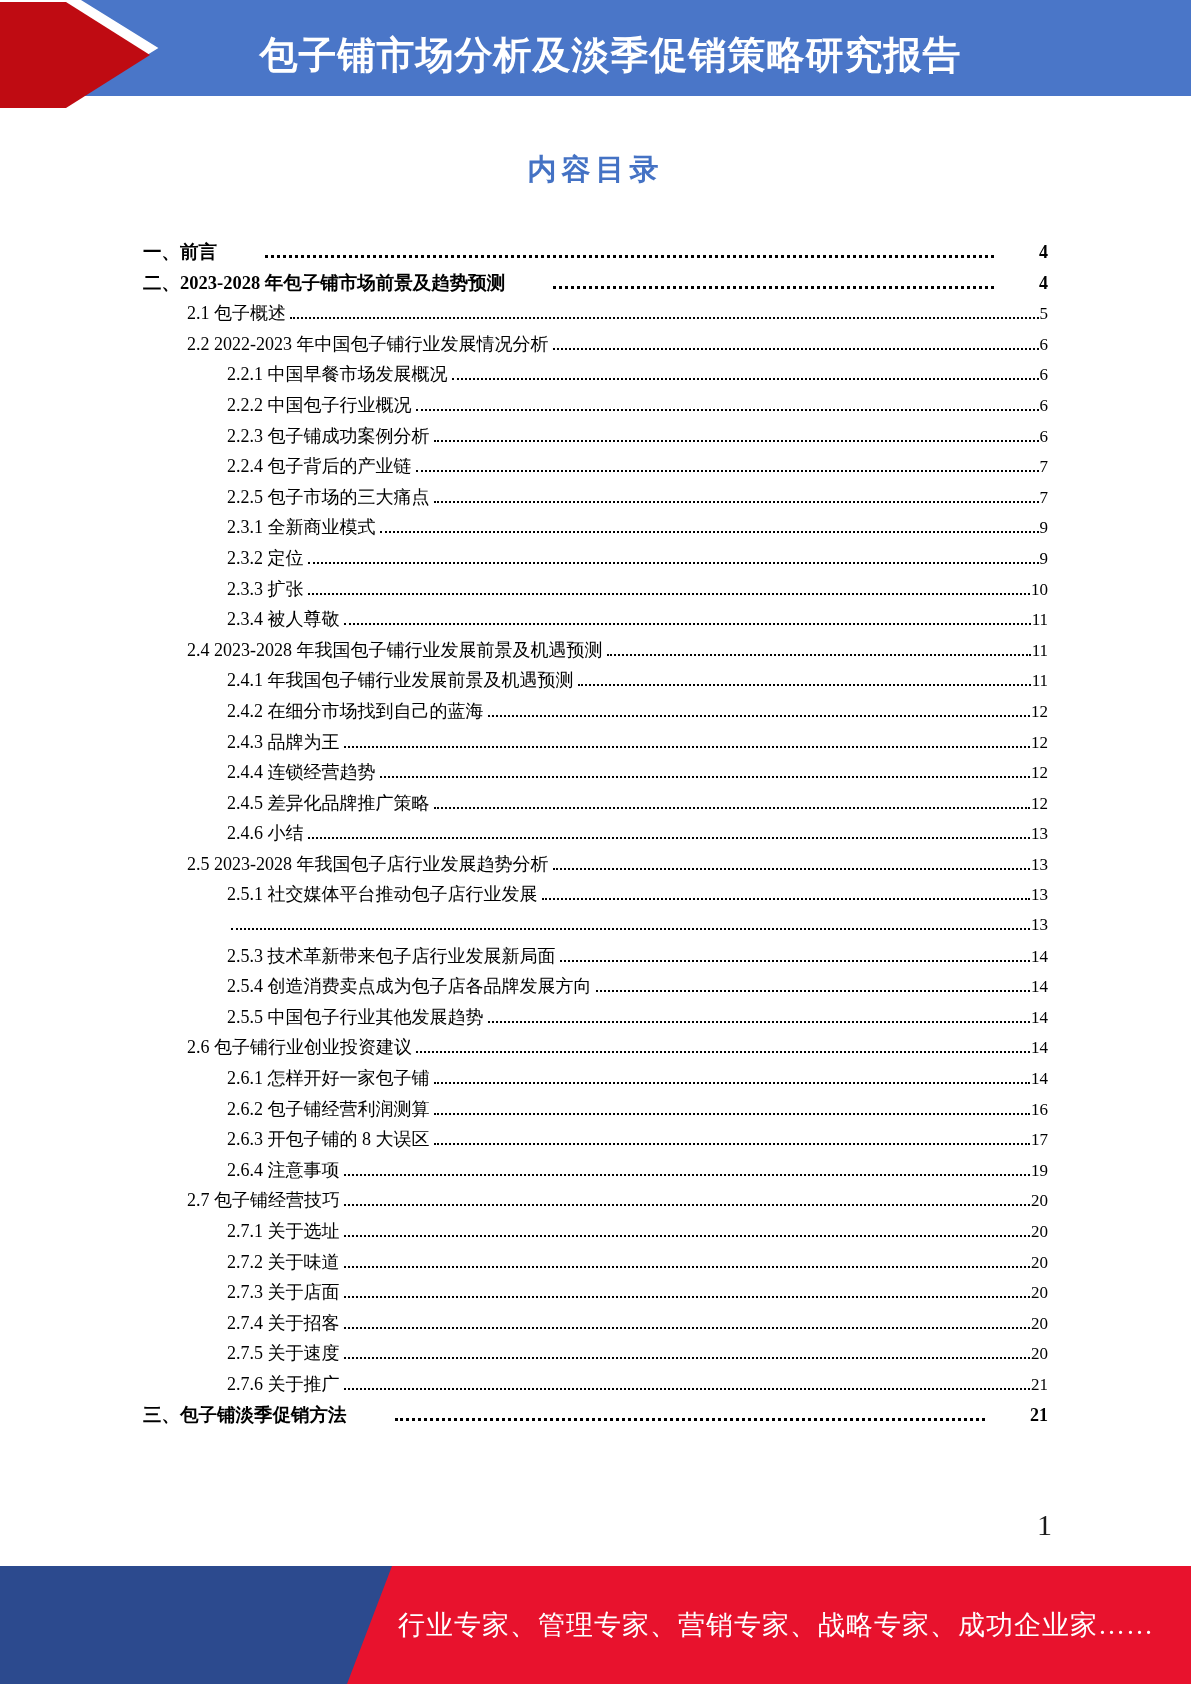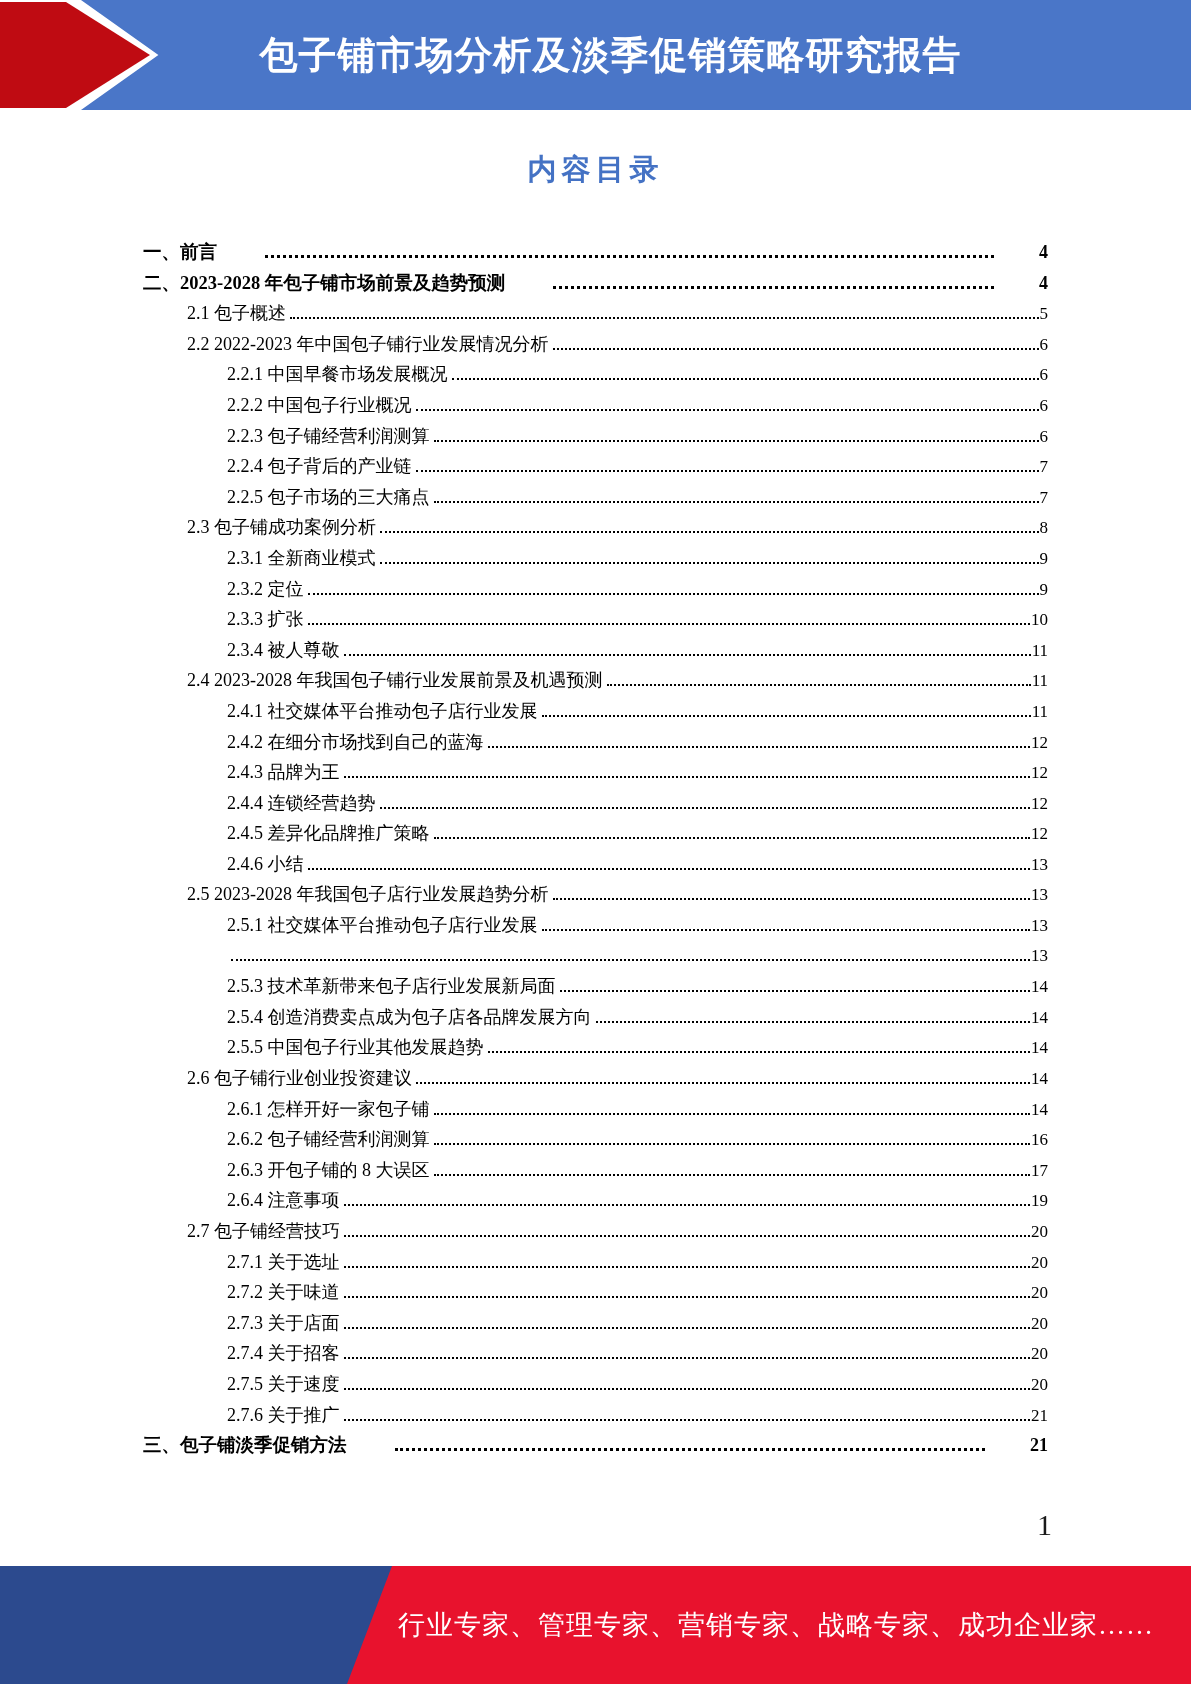--- a/index.html
+++ b/index.html
@@ -6,21 +6,21 @@
   html,body { background:#ffffff; }
   .page {
     position:relative;
     width:1191px; height:1684px;
     background:#ffffff;
     overflow:hidden;
     font-family:"Liberation Serif", serif;
   }
 
   
-  .banner { position:absolute; top:0; left:0; width:1191px; height:110px; }
+  .banner { position:absolute; top:0; left:0; width:1191px; height:96px; }
   .banner-blue {
     position:absolute; inset:0;
     background:#4a76c8;
     clip-path:polygon(6.8% 0, 100% 0, 100% 100%, 6.8% 100%, 13.3% 50%);
   }
   .banner-arrow {
     position:absolute; left:0; top:2px; width:150px; height:106px;
     background:#bf0b12;
     clip-path:polygon(0 0, 44% 0, 100% 50%, 44% 100%, 0 100%);
   }
@@ -128,39 +128,34 @@
       <span class="toc-label">2.2.1 中国早餐市场发展概况</span>
       <span class="toc-leader"></span>
       <span class="toc-page">6</span>
     </div>
       <div class="toc-row level-3">
       <span class="toc-label">2.2.2 中国包子行业概况</span>
       <span class="toc-leader"></span>
       <span class="toc-page">6</span>
     </div>
       <div class="toc-row level-3">
-      <span class="toc-label">2.2.3 包子铺经营利润测算</span>
+      <span class="toc-label">2.2.3 包子铺成功案例分析</span>
       <span class="toc-leader"></span>
       <span class="toc-page">6</span>
     </div>
       <div class="toc-row level-3">
       <span class="toc-label">2.2.4 包子背后的产业链</span>
       <span class="toc-leader"></span>
       <span class="toc-page">7</span>
     </div>
       <div class="toc-row level-3">
       <span class="toc-label">2.2.5 包子市场的三大痛点</span>
       <span class="toc-leader"></span>
       <span class="toc-page">7</span>
     </div>
-      <div class="toc-row level-2">
-      <span class="toc-label">2.3 包子铺成功案例分析</span>
-      <span class="toc-leader"></span>
-      <span class="toc-page">8</span>
-    </div>
       <div class="toc-row level-3">
       <span class="toc-label">2.3.1 全新商业模式</span>
       <span class="toc-leader"></span>
       <span class="toc-page">9</span>
     </div>
       <div class="toc-row level-3">
       <span class="toc-label">2.3.2 定位</span>
       <span class="toc-leader"></span>
       <span class="toc-page">9</span>
     </div>
@@ -173,21 +168,21 @@
       <span class="toc-label">2.3.4 被人尊敬</span>
       <span class="toc-leader"></span>
       <span class="toc-page">11</span>
     </div>
       <div class="toc-row level-2">
       <span class="toc-label">2.4 2023-2028 年我国包子铺行业发展前景及机遇预测</span>
       <span class="toc-leader"></span>
       <span class="toc-page">11</span>
     </div>
       <div class="toc-row level-3">
-      <span class="toc-label">2.4.1 社交媒体平台推动包子店行业发展</span>
+      <span class="toc-label">2.4.1 年我国包子铺行业发展前景及机遇预测</span>
       <span class="toc-leader"></span>
       <span class="toc-page">11</span>
     </div>
       <div class="toc-row level-3">
       <span class="toc-label">2.4.2 在细分市场找到自己的蓝海</span>
       <span class="toc-leader"></span>
       <span class="toc-page">12</span>
     </div>
       <div class="toc-row level-3">
       <span class="toc-label">2.4.3 品牌为王</span>

